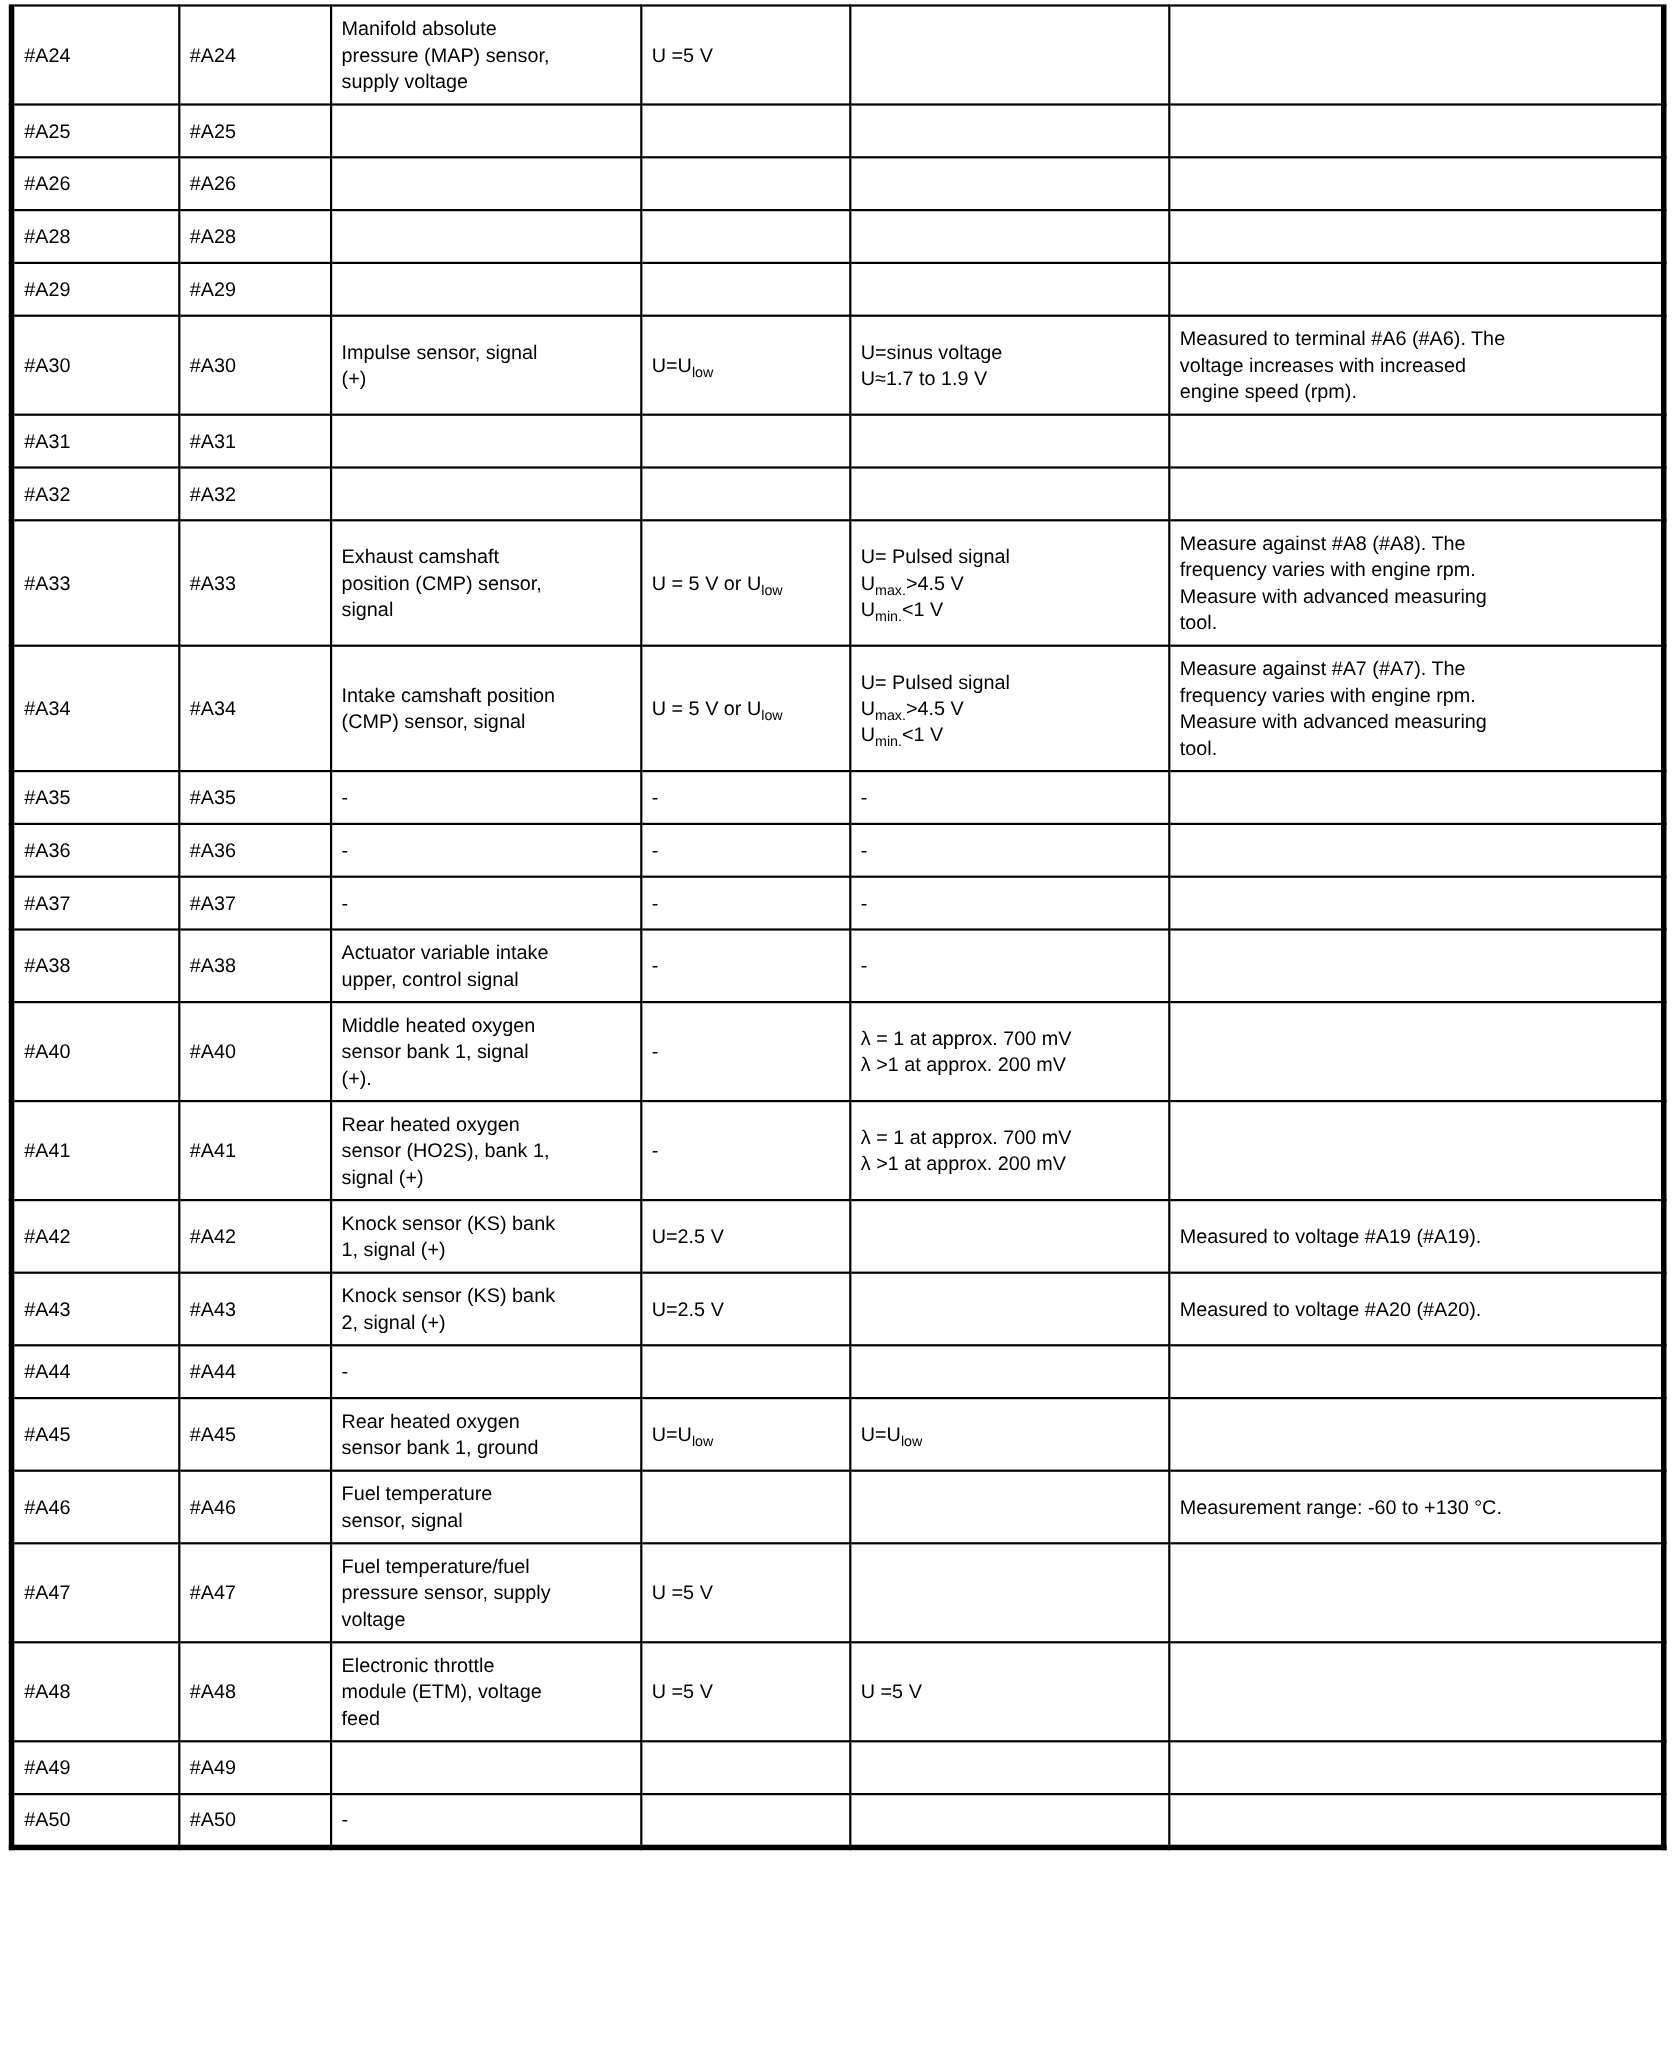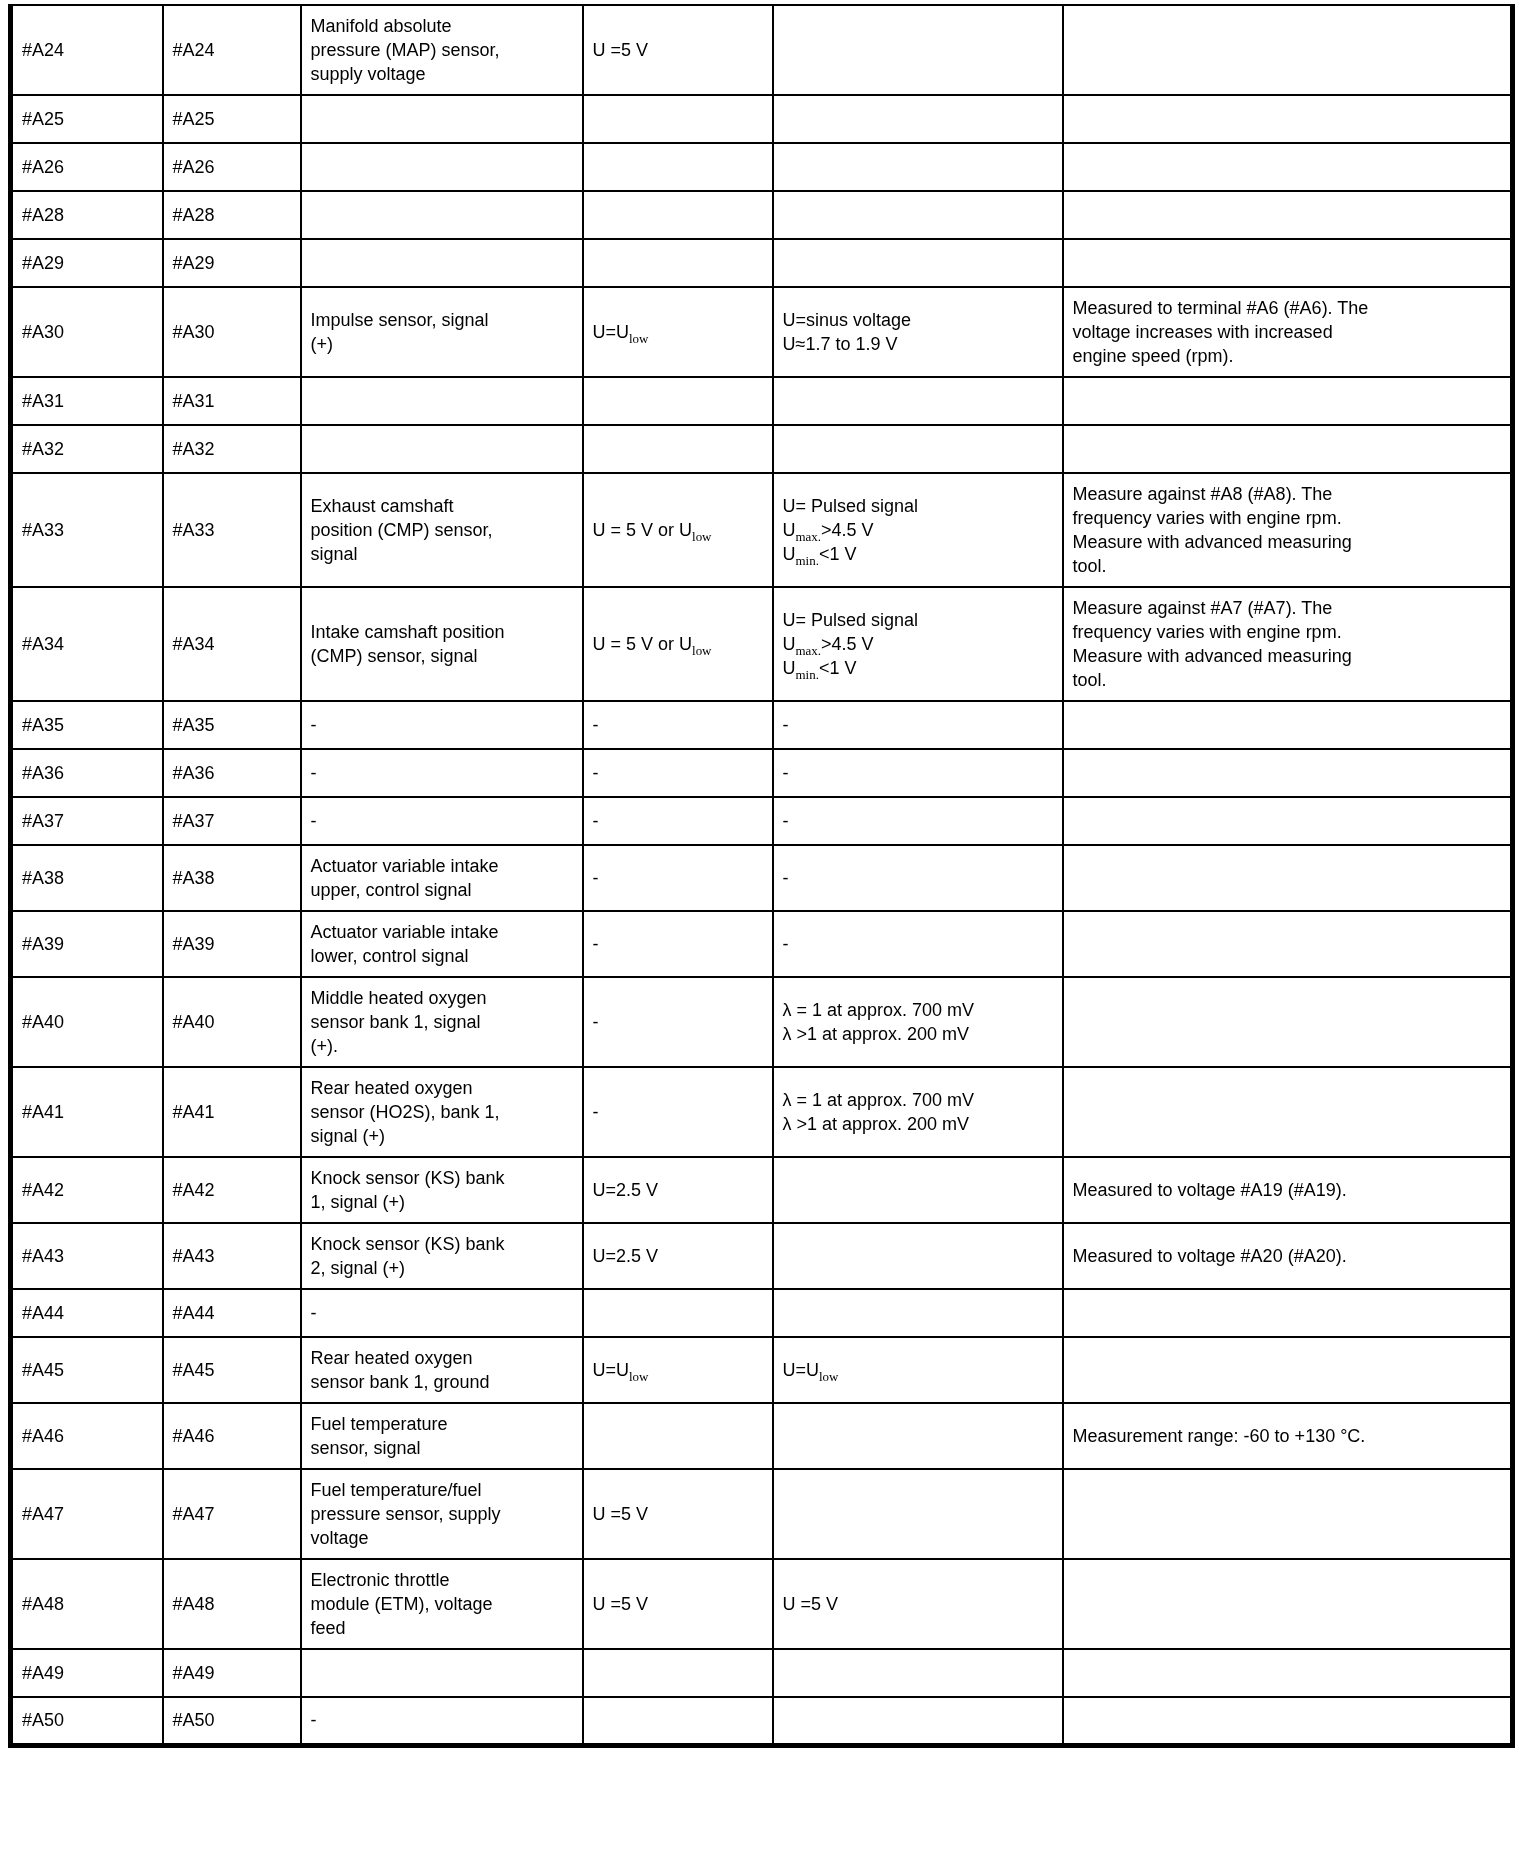--- a/index.html
+++ b/index.html
@@ -36,21 +36,20 @@
     line-height: 24px;
     height: 48px;
     box-sizing: border-box;
     overflow: hidden;
     word-wrap: break-word;
   }
   table.pin-table td sub {
     font-size: 0.72em;
     line-height: 0;
     vertical-align: sub;
-    font-family: Liberation Serif, serif;
   }
   col.c1 { width: 152px; }
   col.c2 { width: 138px; }
   col.c3 { width: 282px; }
   col.c4 { width: 190px; }
   col.c5 { width: 290px; }
   col.c6 { width: 450px; }
 </style>
 </head>
 <body>
@@ -172,28 +171,20 @@
         </tr>
         <tr>
           <td>#A38</td>
           <td>#A38</td>
           <td>Actuator variable intake<br>upper, control signal</td>
           <td>-</td>
           <td>-</td>
           <td></td>
         </tr>
         <tr>
-          <td>#A39</td>
-          <td>#A39</td>
-          <td>Actuator variable intake<br>lower, control signal</td>
-          <td>-</td>
-          <td>-</td>
-          <td></td>
-        </tr>
-        <tr>
           <td>#A40</td>
           <td>#A40</td>
           <td>Middle heated oxygen<br>sensor bank 1, signal<br>(+).</td>
           <td>-</td>
           <td>λ = 1 at approx. 700 mV<br>λ &gt;1 at approx. 200 mV</td>
           <td></td>
         </tr>
         <tr>
           <td>#A41</td>
           <td>#A41</td>

